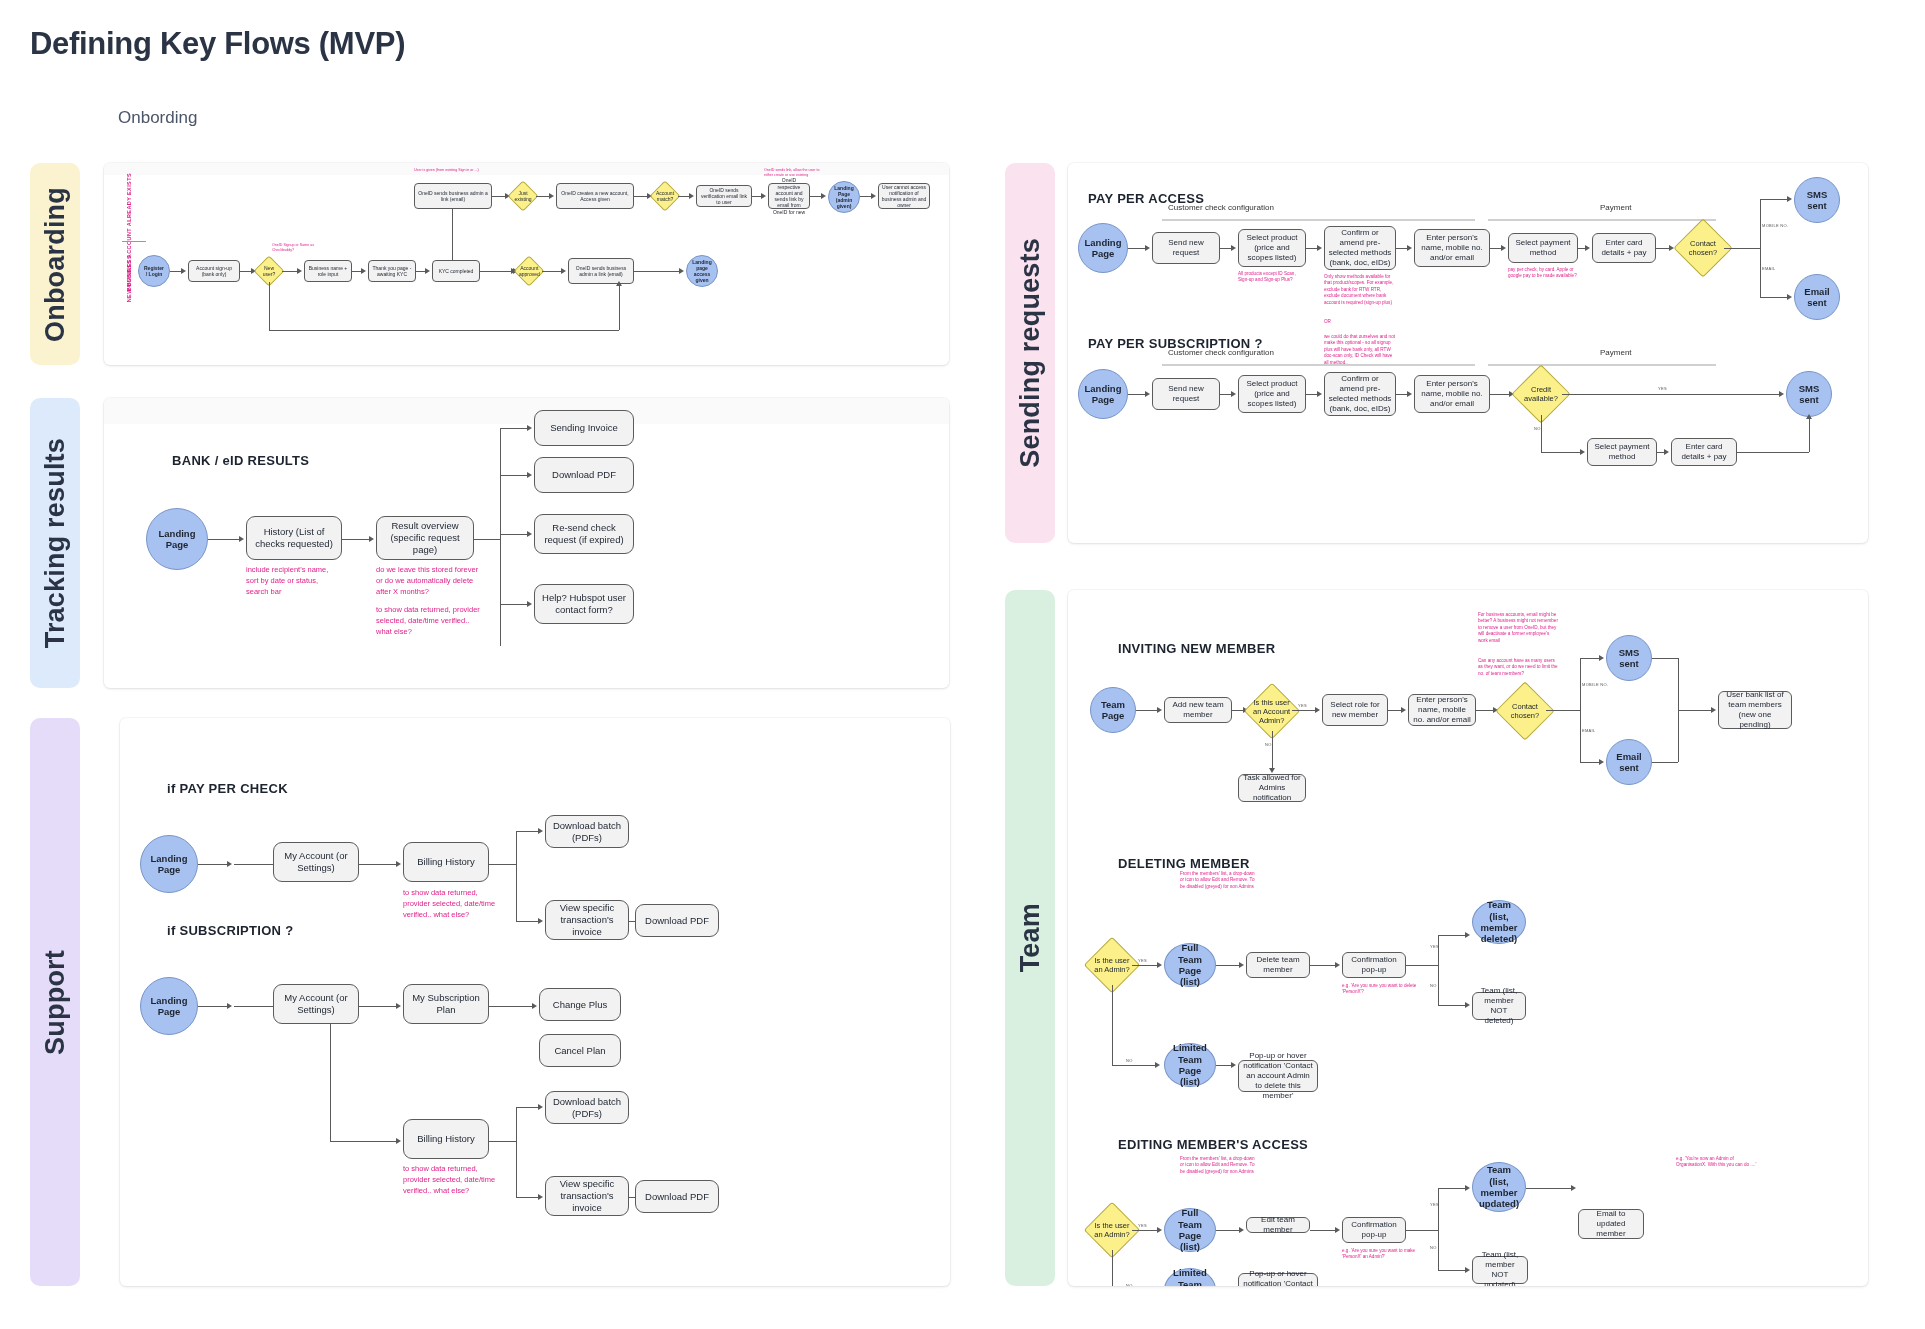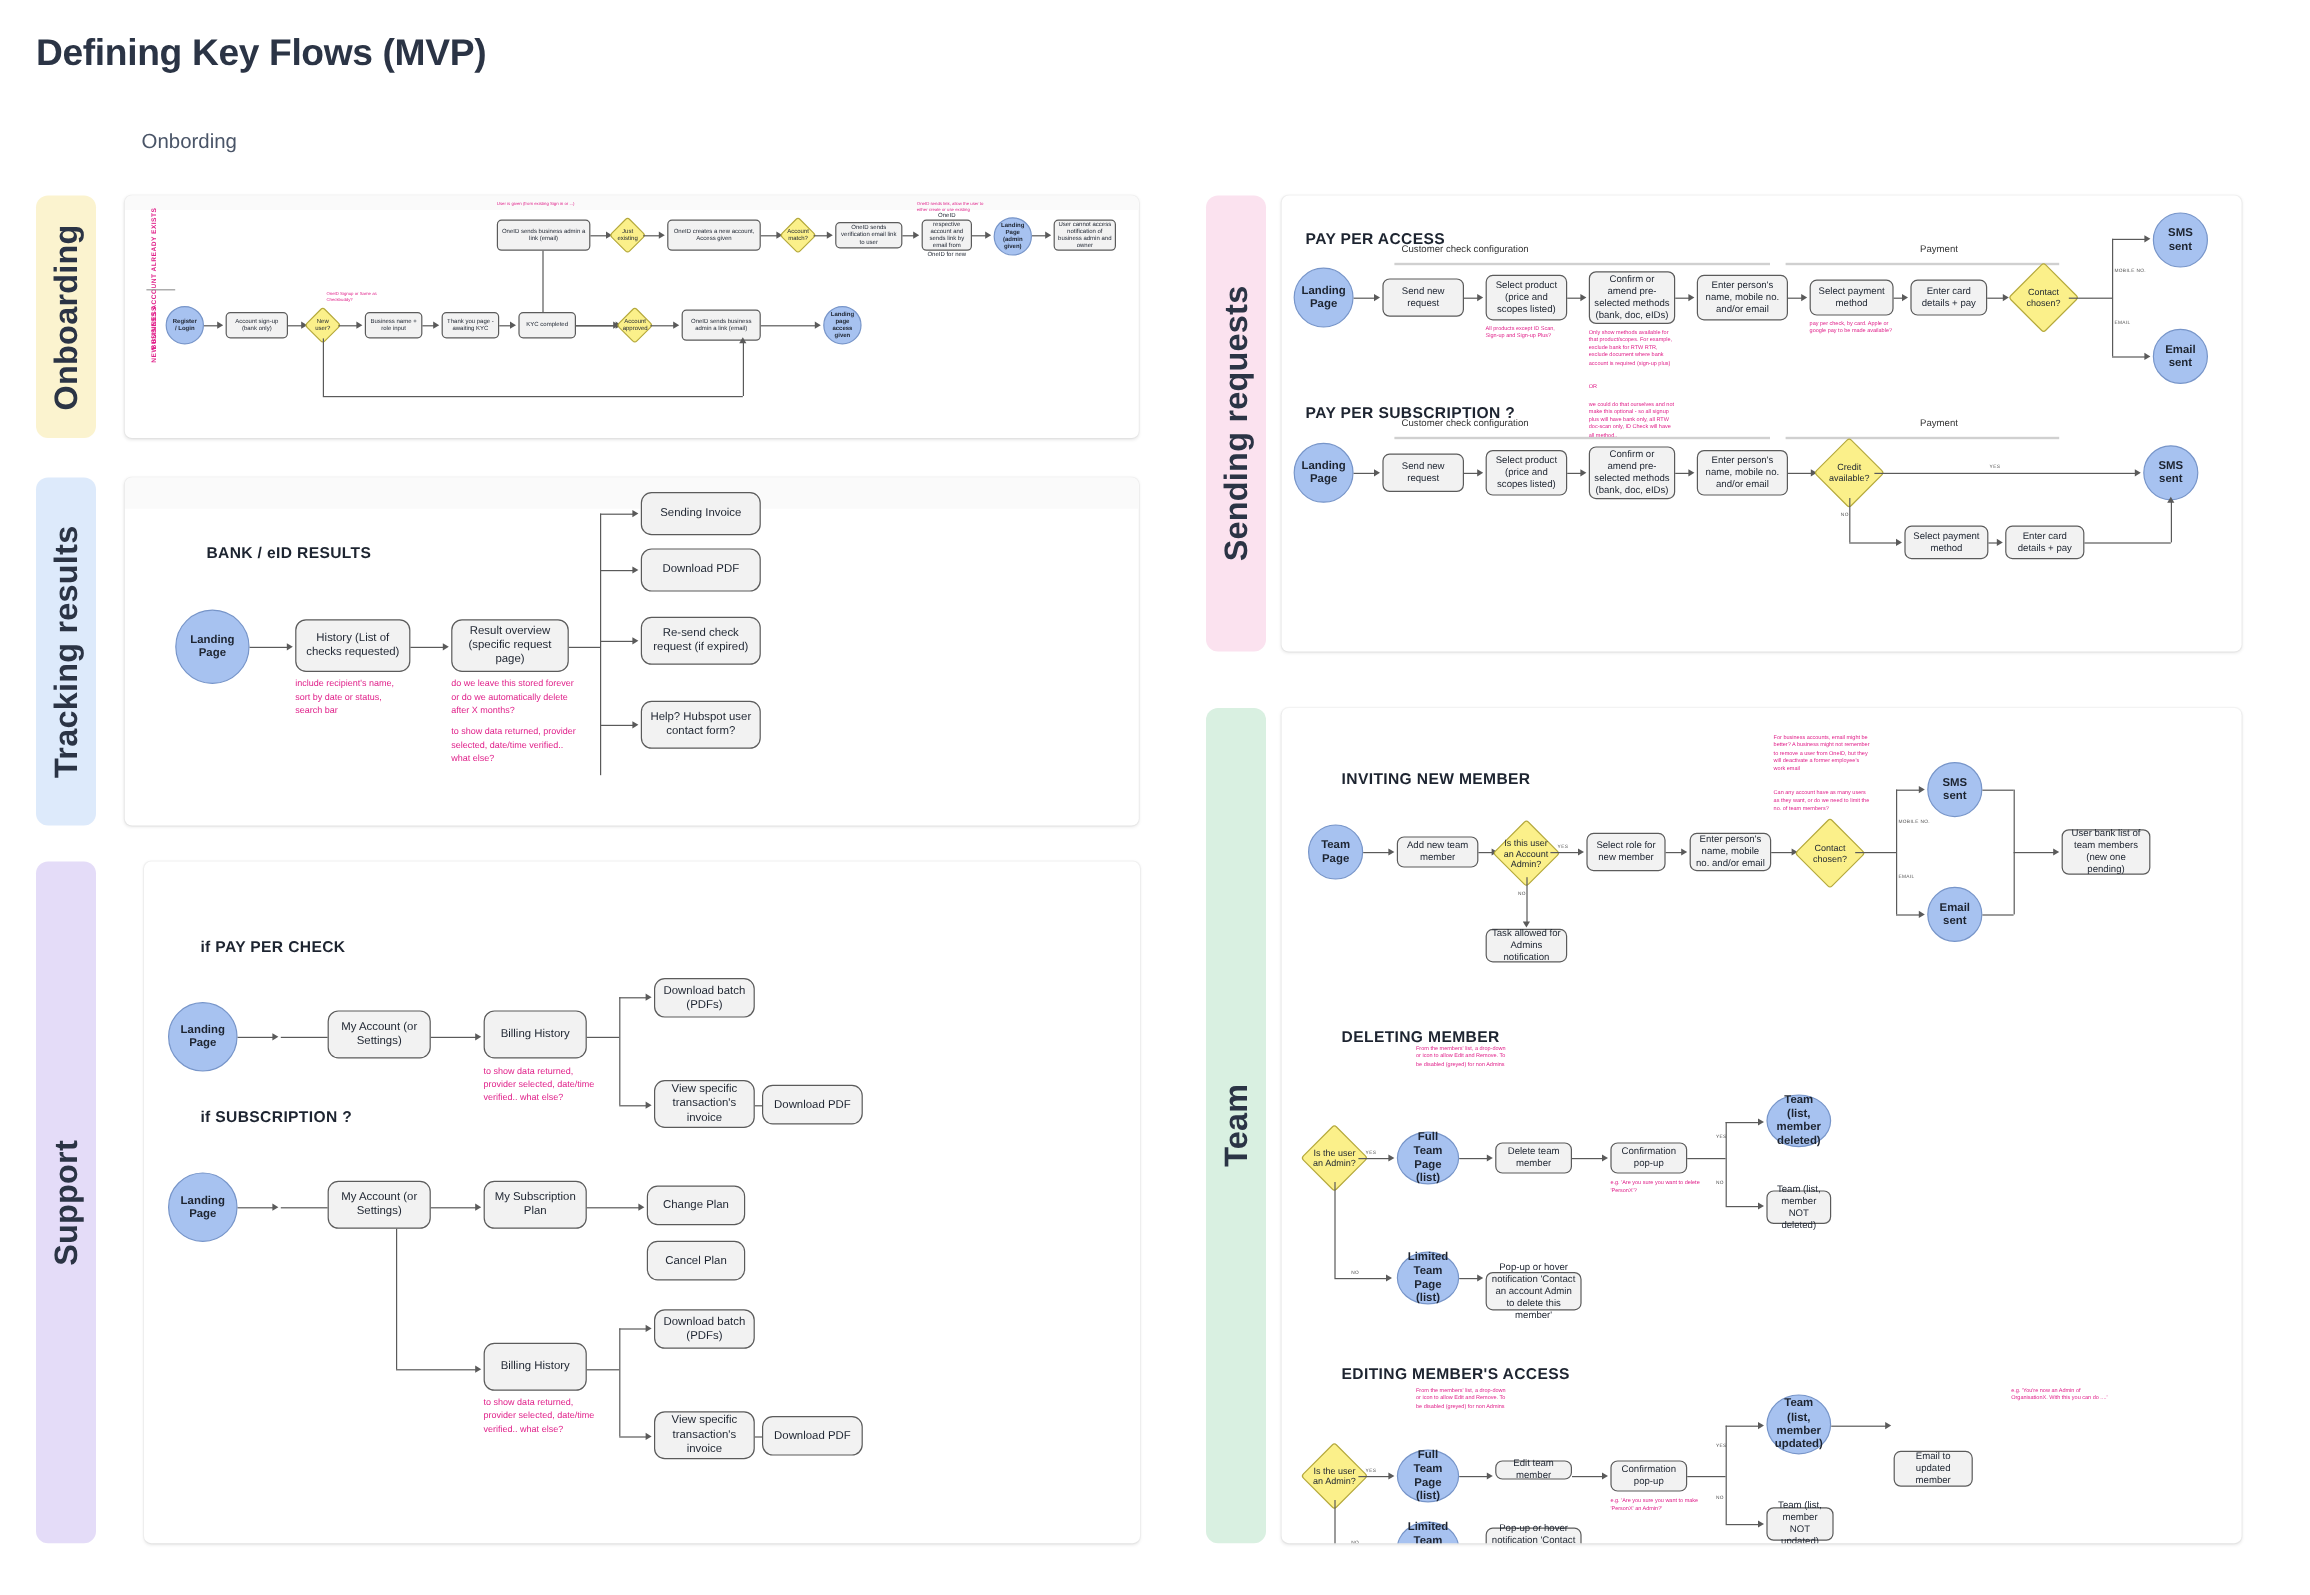--- a/index.html
+++ b/index.html
@@ -330,21 +330,21 @@
     </div>
   <div class="ln h" style="left:114px;top:288px;width:39px;"></div>
   <div class="ln h" style="left:239px;top:288px;width:38px;"></div>
     <div class="arrow" style="left:276px;top:285px;"></div>
   <div class="node" style="left:283px;top:266px;width:86px;height:40px;">
       <span>My Subscription Plan</span>
     </div>
   <div class="ln h" style="left:369px;top:288px;width:44px;"></div>
     <div class="arrow" style="left:412px;top:285px;"></div>
   <div class="node" style="left:419px;top:270px;width:82px;height:33px;">
-      <span>Change Plan</span>
+      <span>Change Plus</span>
     </div>
   <div class="node" style="left:419px;top:316px;width:82px;height:33px;">
       <span>Cancel Plan</span>
     </div>
 
   <div class="ln v" style="left:210px;top:306px;height:117px;"></div>
   <div class="ln h" style="left:210px;top:423px;width:67px;"></div>
     <div class="arrow" style="left:276px;top:420px;"></div>
   <div class="node" style="left:283px;top:401px;width:86px;height:40px;">
       <span>Billing History</span>
@@ -587,21 +587,21 @@
       <span>Confirmation pop-up</span>
     </div>
   <div class="note xs" style="left:274px;top:393px;width:80px;">e.g. 'Are you sure you want to delete 'PersonX'?</div>
 
   <div class="ln h" style="left:338px;top:375px;width:32px;"></div>
   <div class="ln v" style="left:370px;top:345px;height:70px;"></div>
   <div class="edge-label" style="left:362px;top:354px;">YES</div>
   <div class="edge-label" style="left:362px;top:393px;">NO</div>
   <div class="ln h" style="left:370px;top:345px;width:28px;"></div>
     <div class="arrow" style="left:397px;top:342px;"></div>
-  <div class="circle ellipse" style="left:404px;top:322px;width:54px;height:44px;text-align:center;">
+  <div class="circle ellipse" style="left:404px;top:310px;width:54px;height:44px;text-align:center;">
       <span class="xs">Team (list, member deleted)</span>
     </div>
   <div class="ln h" style="left:370px;top:415px;width:28px;"></div>
     <div class="arrow" style="left:397px;top:412px;"></div>
   <div class="node sm" style="left:404px;top:402px;width:54px;height:28px;">
       <span>Team (list, member NOT deleted)</span>
     </div>
 
   <div class="ln v" style="left:44px;top:395px;height:80px;"></div>
   <div class="ln h" style="left:44px;top:475px;width:44px;"></div>

